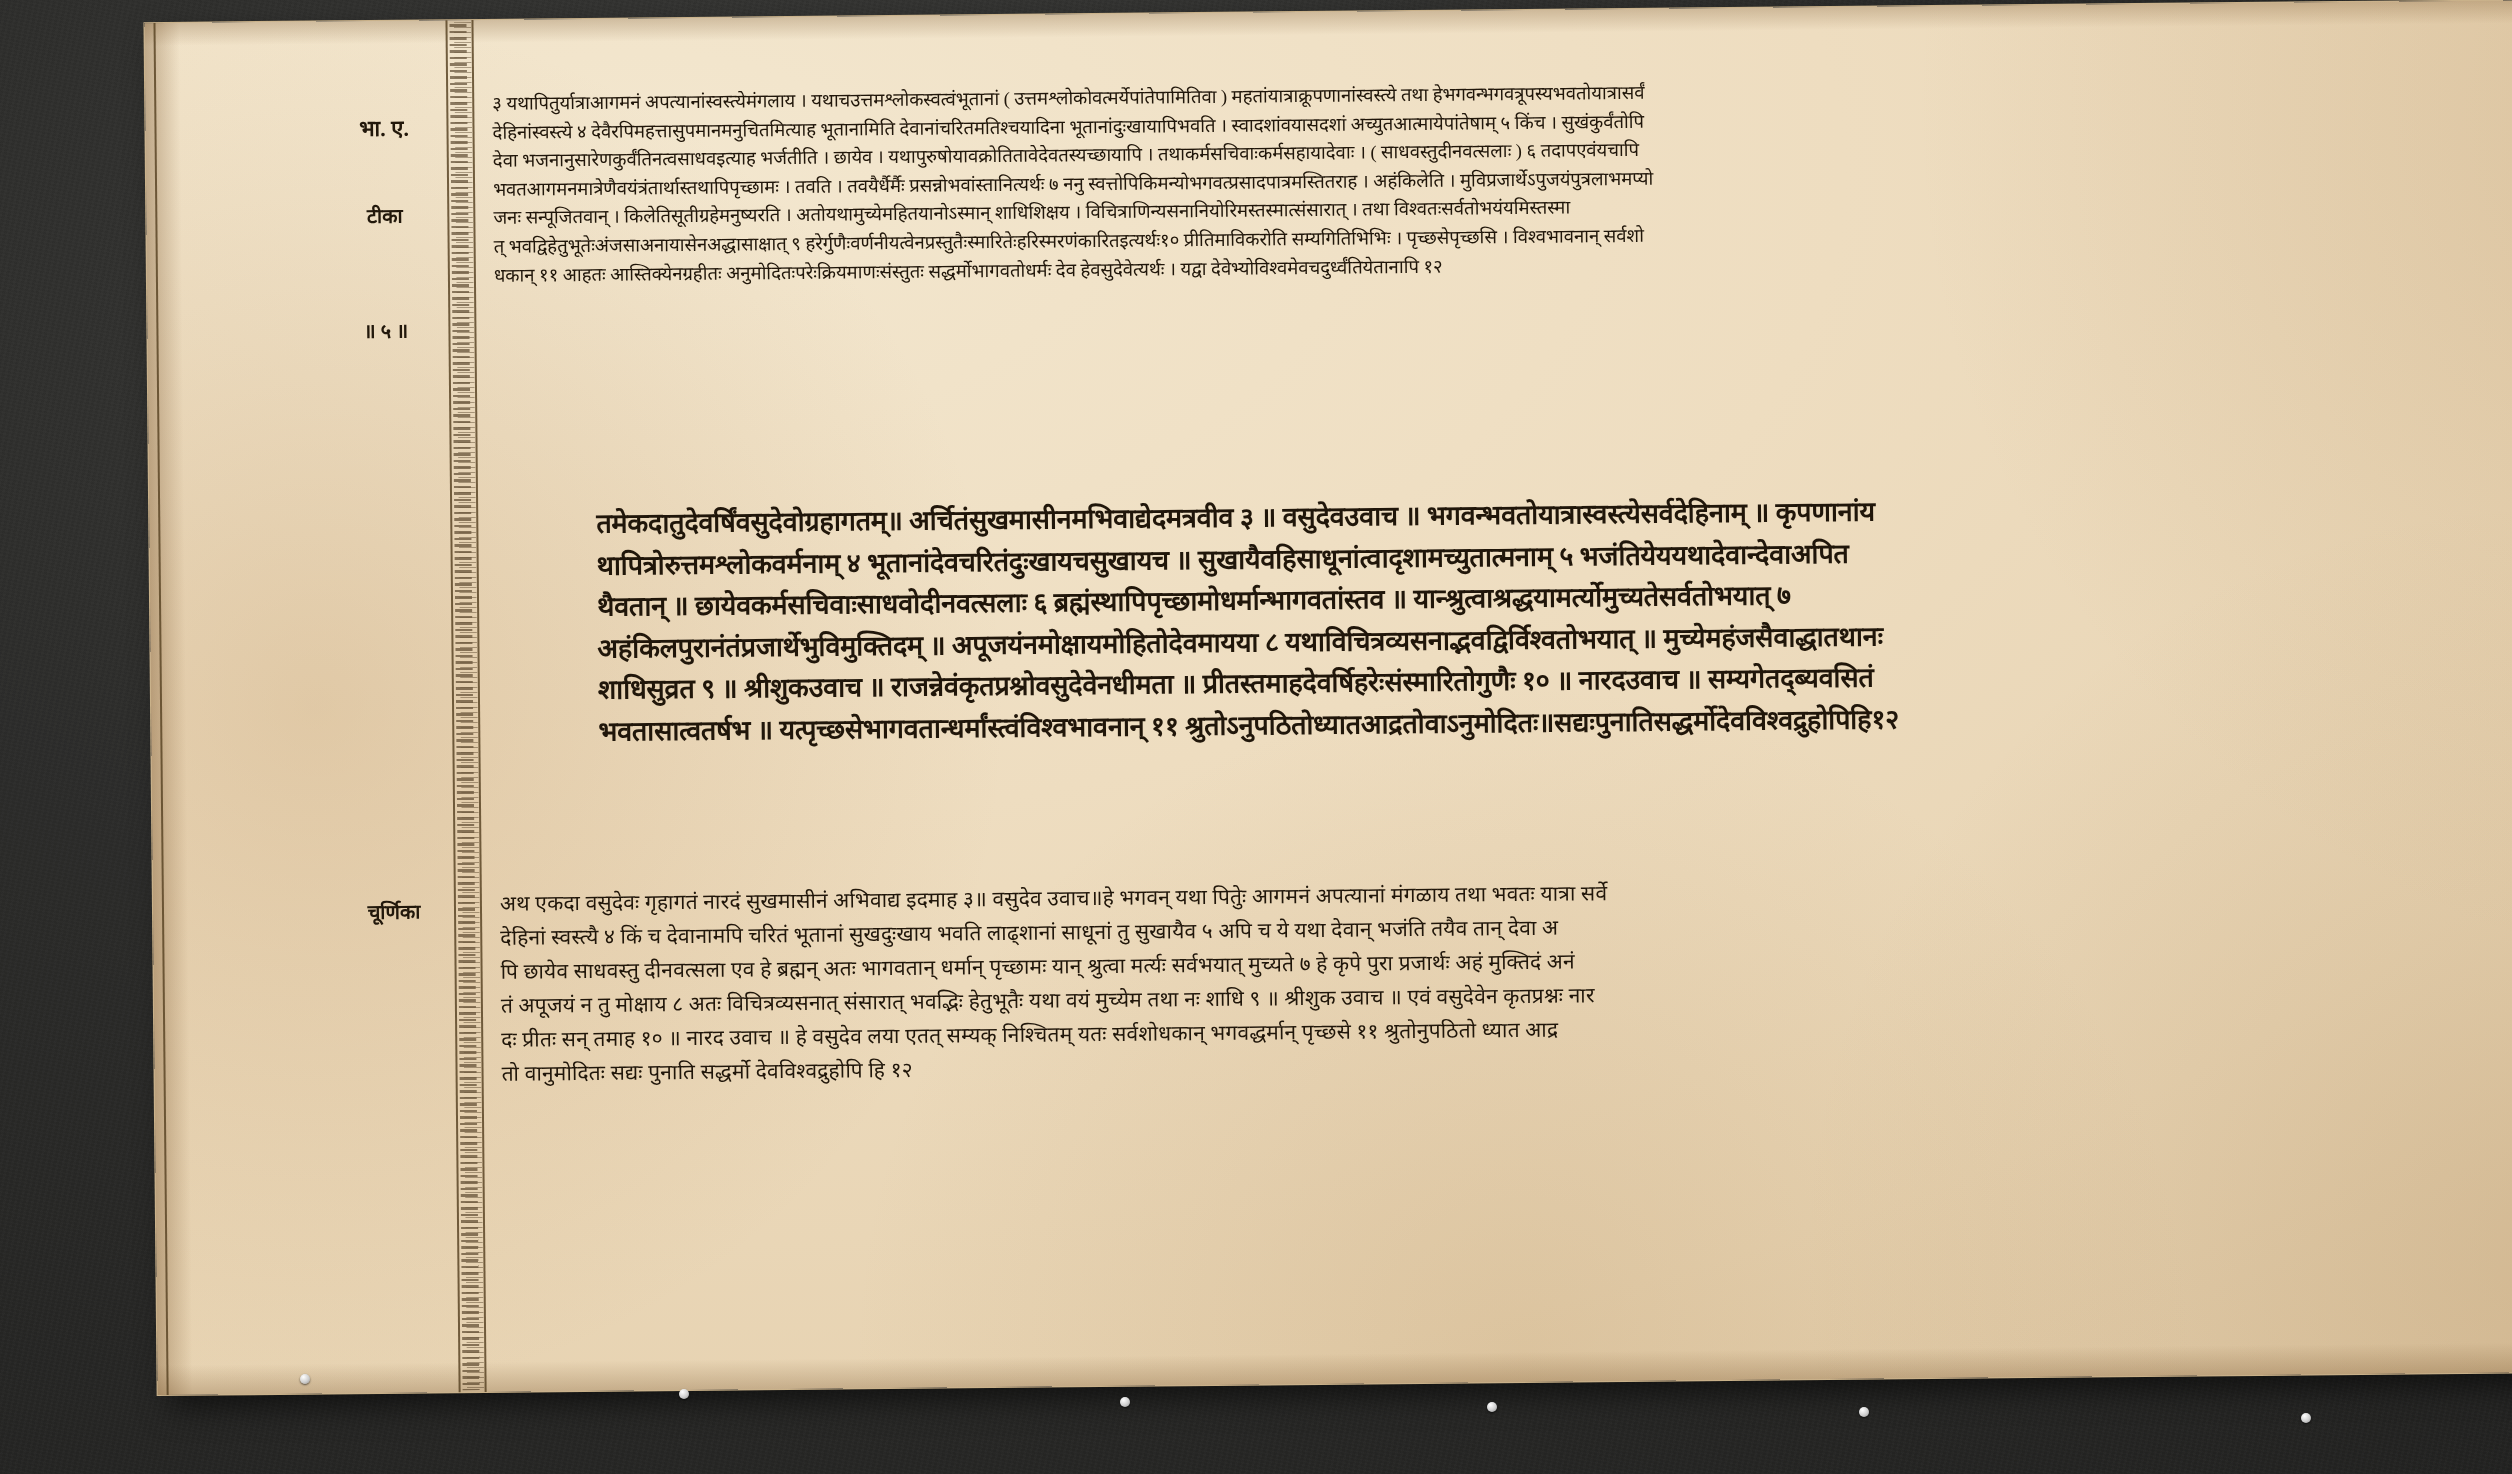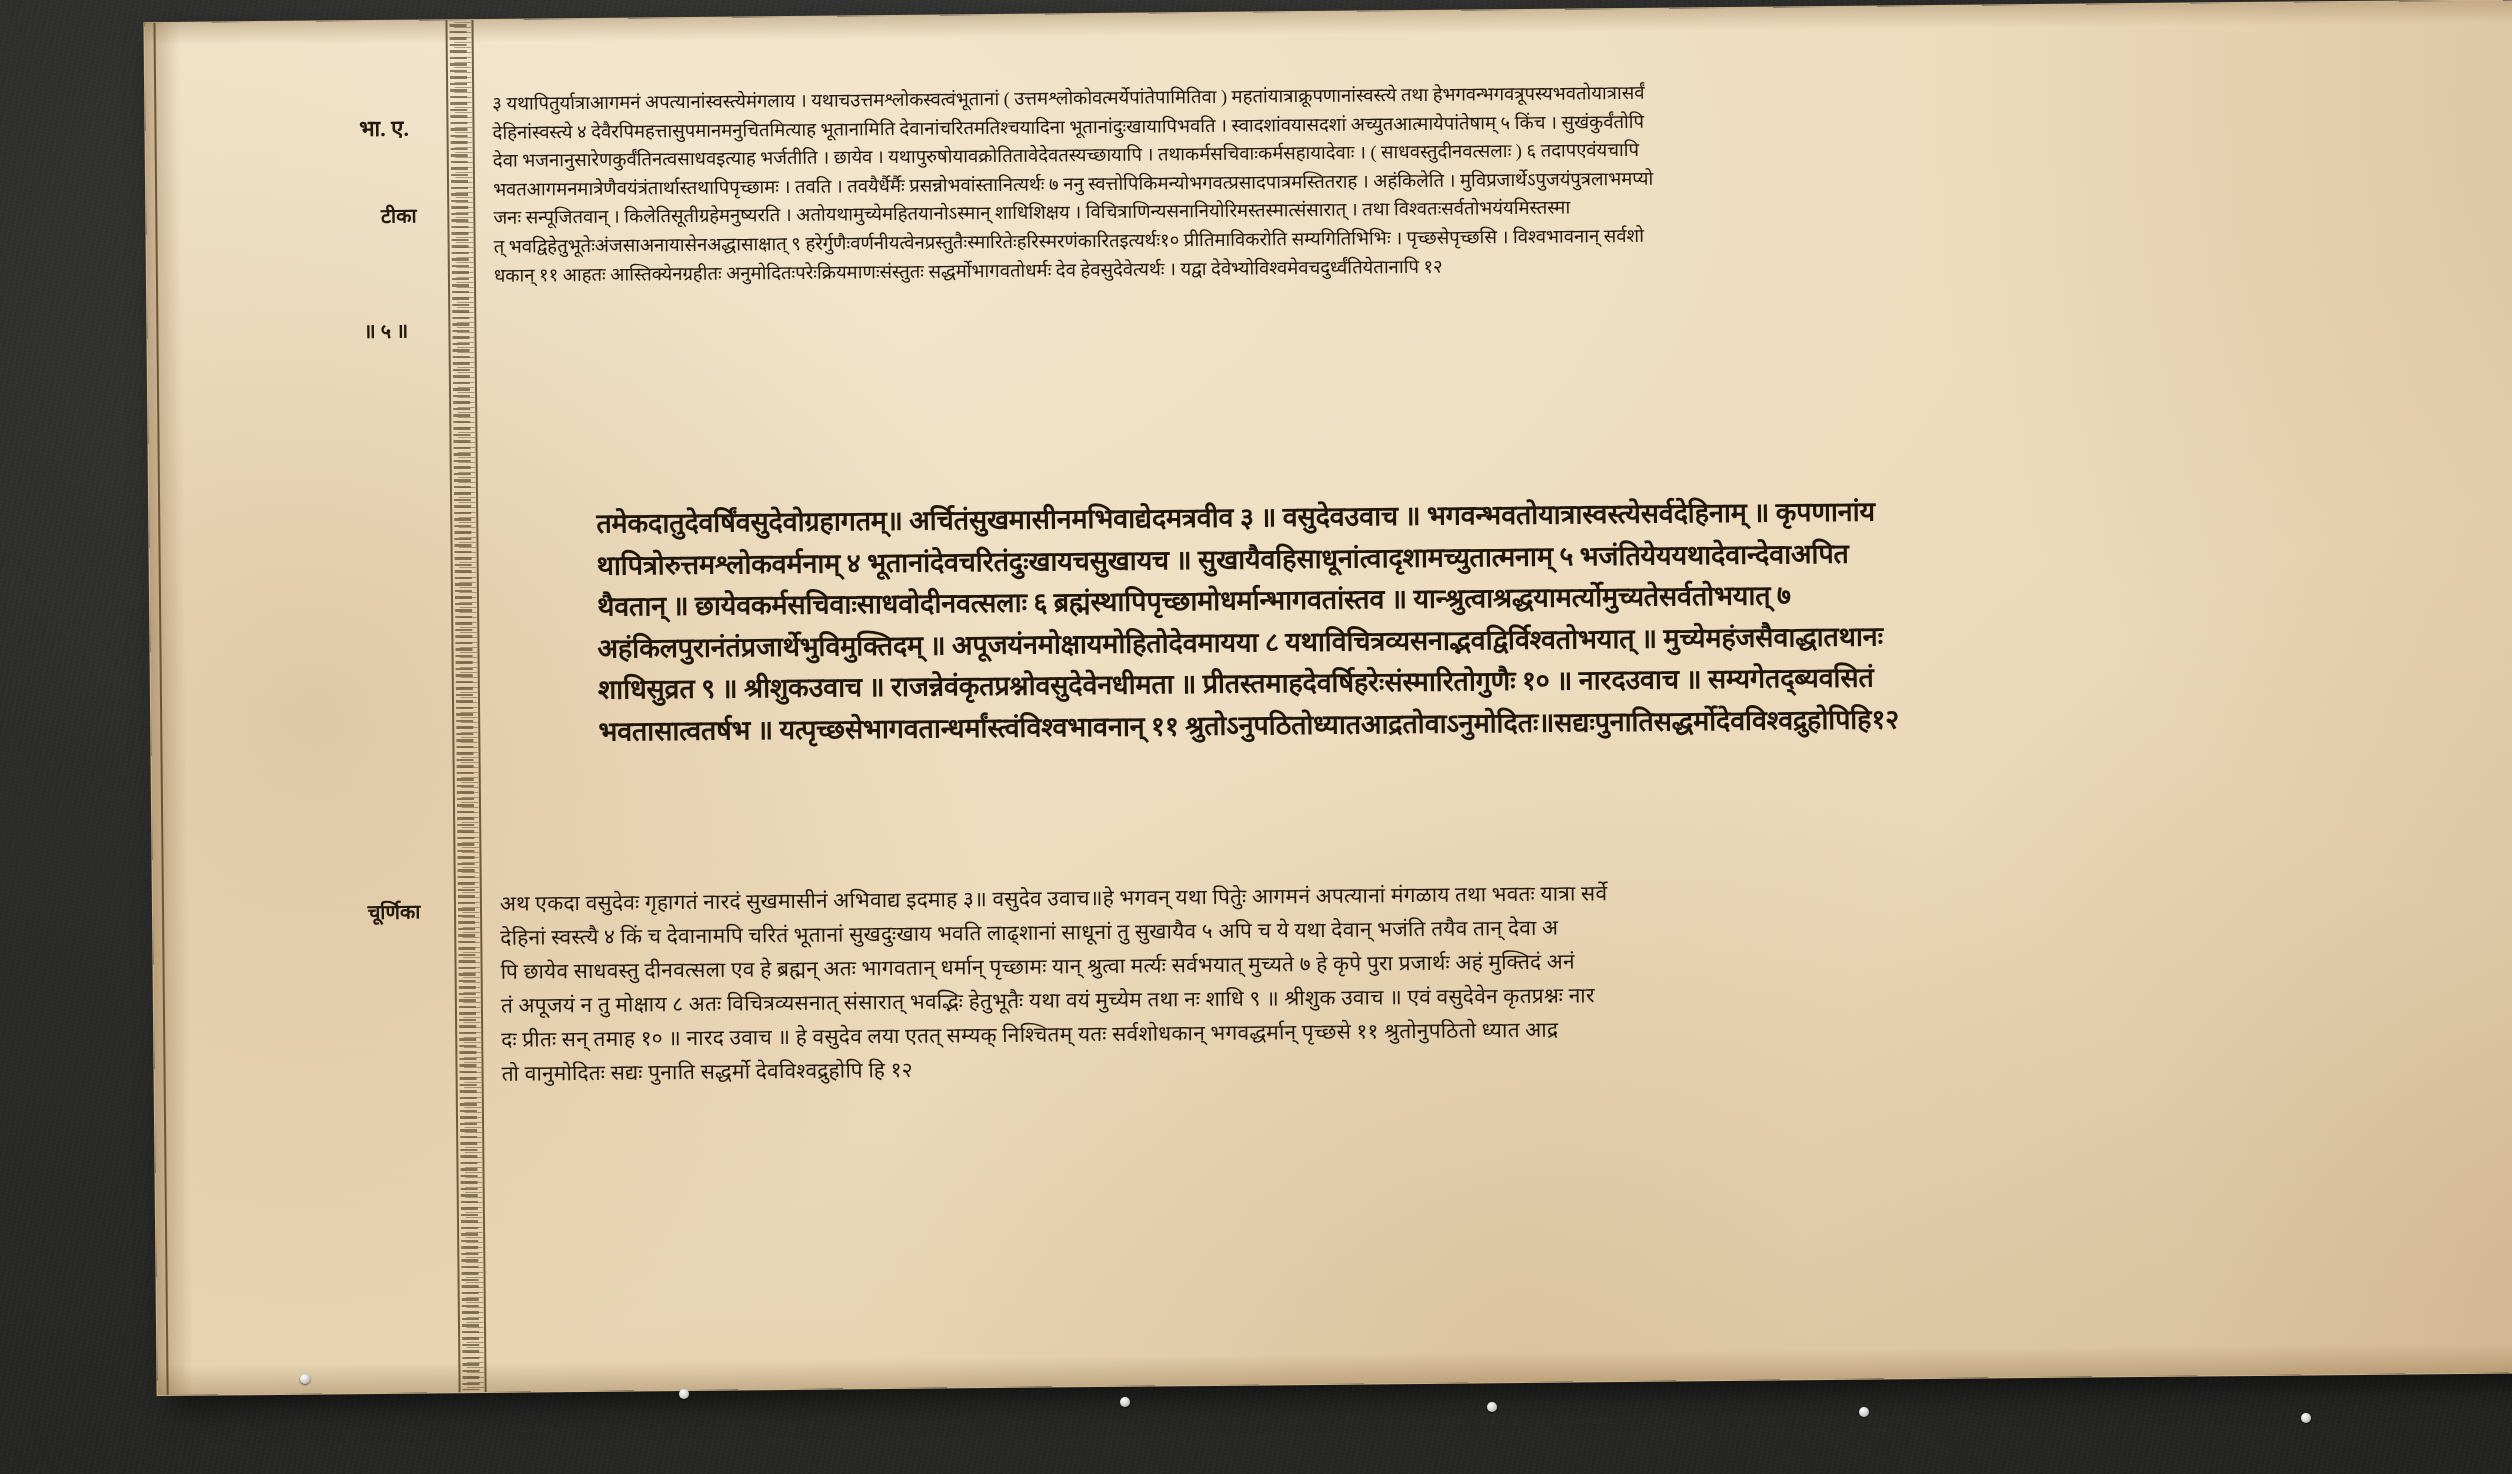--- a/index.html
+++ b/index.html
@@ -166,21 +166,21 @@
     <div class="edge-dark edge-top"></div>
     <div class="edge-dark edge-bottom"></div>
 
     <div class="vrule" style="left:9px;"></div>
     <div class="vrule" style="left:301px;"></div>
     <div class="vrule" style="left:327px;"></div>
 
     <div class="ornament-band" style="left:305px;"></div>
 
     <div class="margin-label ml-lg" style="left:191px; top:66px; width:95px;margin-top:25px;">भा. ए.</div>
-    <div class="margin-label ml-md" style="left:205px; top:181px; width:95px;">टीका</div>
+    <div class="margin-label ml-md" style="left:191px; top:181px; width:95px;">टीका</div>
     <div class="margin-label ml-md" style="left:191px; top:296px; width:95px;">॥ ५ ॥</div>
     <div class="margin-label ml-md" style="left:178px; top:877px; width:126px;">चूर्णिका</div>
 
     <div class="blk devanagari" id="tika-block" style="left:347px; top:75px; width:2181px;">
       <div class="line">३ यथापितुर्यात्राआगमनं अपत्यानांस्वस्त्येमंगलाय । यथाचउत्तमश्लोकस्वत्वंभूतानां ( उत्तमश्लोकोवत्मर्येपांतेपामितिवा ) महतांयात्राक्रूपणानांस्वस्त्ये तथा हेभगवन्भगवत्रूपस्यभवतोयात्रासर्वं</div>
       <div class="line">देहिनांस्वस्त्ये ४ देवैरपिमहत्तासुपमानमनुचितमित्याह भूतानामिति देवानांचरितमतिश्चयादिना भूतानांदुःखायापिभवति । स्वादशांवयासदशां अच्युतआत्मायेपांतेषाम् ५ किंच । सुखंकुर्वंतोपि</div>
       <div class="line">देवा भजनानुसारेणकुर्वंतिनत्वसाधवइत्याह भर्जतीति । छायेव । यथापुरुषोयावक्रोतितावेदेवतस्यच्छायापि । तथाकर्मसचिवाःकर्मसहायादेवाः । ( साधवस्तुदीनवत्सलाः ) ६ तदापएवंयचापि</div>
       <div class="line">भवतआगमनमात्रेणैवयंत्रंतार्थास्तथापिपृच्छामः । तवति । तवयैर्धैर्मैः प्रसन्नोभवांस्तानित्यर्थः ७ ननु स्वत्तोपिकिमन्योभगवत्प्रसादपात्रमस्तितराह । अहंकिलेति । मुविप्रजार्थेऽपुजयंपुत्रलाभमप्यो</div>
       <div class="line">जनः सन्पूजितवान् । किलेतिसूतीग्रहेमनुष्यरति । अतोयथामुच्येमहितयानोऽस्मान् शाधिशिक्षय । विचित्राणिन्यसनानियोरिमस्तस्मात्संसारात् । तथा विश्वतःसर्वतोभयंयमिस्तस्मा</div>
       <div class="line">त् भवद्विहेतुभूतेःअंजसाअनायासेनअद्धासाक्षात् ९ हरेर्गुणैःवर्णनीयत्वेनप्रस्तुतैःस्मारितेःहरिस्मरणंकारितइत्यर्थः१० प्रीतिमाविकरोति सम्यगितिभिभिः । पृच्छसेपृच्छसि । विश्वभावनान् सर्वशो</div>

